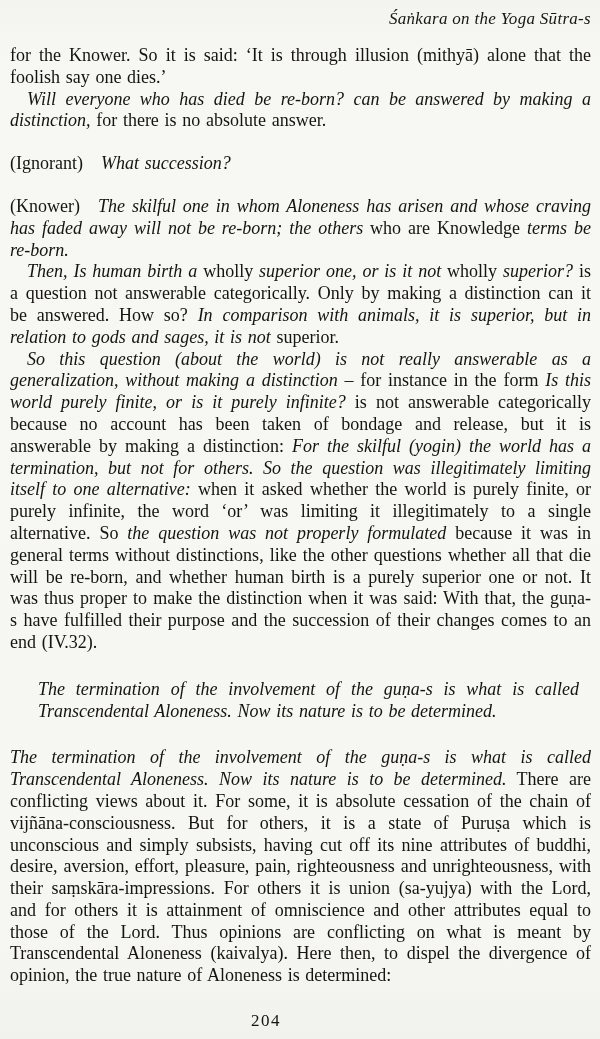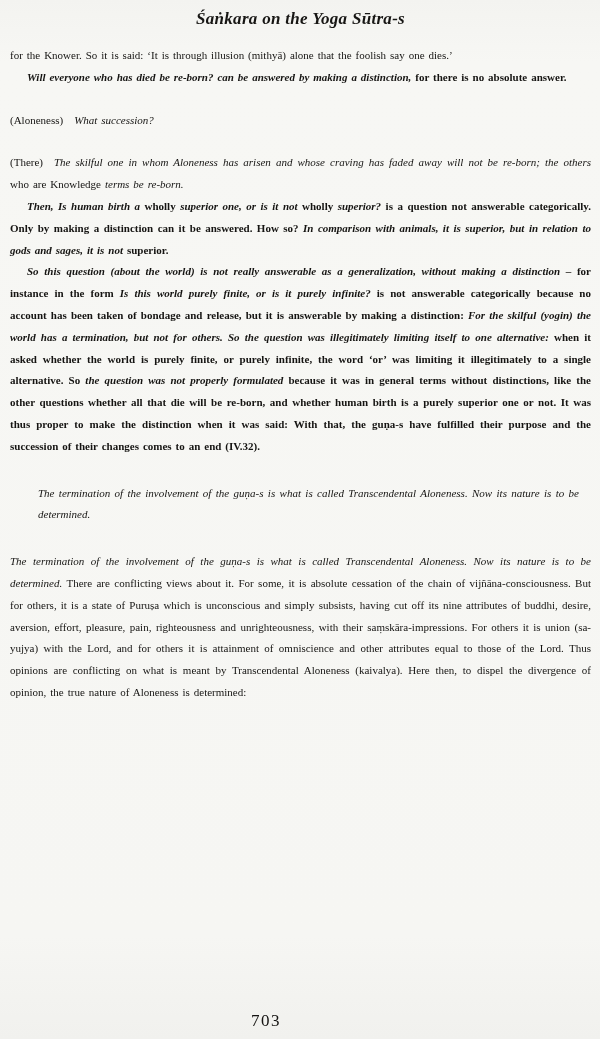--- a/index.html
+++ b/index.html
@@ -14,38 +14,38 @@
     margin: 0 auto;
     box-sizing: border-box;
     background: linear-gradient(180deg, #f3f3f0 0%, #f7f7f4 6%, #f6f6f3 90%, #f1f1ee 100%);
     color: #151412;
     font-family: "Liberation Serif", "DejaVu Serif", serif;
     overflow: hidden;
     padding: 7px 9px 0 10px;
   }
   .running-head {
     margin: 2px 0 0 0;
-    text-align: center;
+    text-align: right;
     font-style: italic;
-    font-weight: bold;
+    font-weight: normal;
     font-size: 17px;
     letter-spacing: 0.3px;
     color: #171614;
   }
   .text-block {
     margin-top: 16px;
   }
   p.para {
     margin: 0;
     text-align: justify;
-    font-size: 11px;
+    font-size: 18px;
     line-height: 21.8px;
     word-spacing: 1.2px;
   }
-  p.para.indent { text-indent: 17px; font-weight: bold; }
+  p.para.indent { text-indent: 17px; }
   p.para.gap { margin-top: 21px; }
   p.para.quote {
     margin: 25px 12px 25px 28px;
     font-style: italic;
   }
   .it { font-style: italic; }
   .ro { font-style: normal; }
   .page-number {
     position: absolute;
     top: 1011px;
@@ -59,22 +59,22 @@
 </style>
 </head>
 <body>
 
 <div class="page">
   <h1 class="running-head">Śaṅkara on the Yoga Sūtra-s</h1>
 
   <div class="text-block">
       <p class="para"><span class="ro">for the Knower. So it is said: ‘It is through illusion (mithyā) alone that the foolish say one dies.’</span></p>
       <p class="para indent"><span class="it">Will everyone who has died be re-born? can be answered by making a distinction,</span><span class="ro"> for there is no absolute answer.</span></p>
-      <p class="para gap"><span class="ro">(Aloneness) </span><span class="it">What succession?</span></p>
-      <p class="para gap"><span class="ro">(There) </span><span class="it">The skilful one in whom Aloneness has arisen and whose craving has faded away will not be re-born; the others</span><span class="ro"> who are Knowledge </span><span class="it">terms be re-born.</span></p>
+      <p class="para gap"><span class="ro">(Ignorant) </span><span class="it">What succession?</span></p>
+      <p class="para gap"><span class="ro">(Knower) </span><span class="it">The skilful one in whom Aloneness has arisen and whose craving has faded away will not be re-born; the others</span><span class="ro"> who are Knowledge </span><span class="it">terms be re-born.</span></p>
       <p class="para indent"><span class="it">Then, Is human birth a</span><span class="ro"> wholly </span><span class="it">superior one, or is it not</span><span class="ro"> wholly </span><span class="it">superior?</span><span class="ro"> is a question not answerable categorically. Only by making a distinction can it be answered. How so? </span><span class="it">In comparison with animals, it is superior, but in relation to gods and sages, it is not</span><span class="ro"> superior.</span></p>
       <p class="para indent"><span class="it">So this question (about the world) is not really answerable as a generalization, without making a distinction</span><span class="ro"> – for instance in the form </span><span class="it">Is this world purely finite, or is it purely infinite?</span><span class="ro"> is not answerable categorically because no account has been taken of bondage and release, but it is answerable by making a distinction: </span><span class="it">For the skilful (yogin) the world has a termination, but not for others. So the question was illegitimately limiting itself to one alternative:</span><span class="ro"> when it asked whether the world is purely finite, or purely infinite, the word ‘or’ was limiting it illegitimately to a single alternative. So </span><span class="it">the question was not properly formulated</span><span class="ro"> because it was in general terms without distinctions, like the other questions whether all that die will be re-born, and whether human birth is a purely superior one or not. It was thus proper to make the distinction when it was said: With that, the guṇa-s have fulfilled their purpose and the succession of their changes comes to an end (IV.32).</span></p>
       <p class="para quote"><span class="it">The termination of the involvement of the guṇa-s is what is called Transcendental Aloneness. Now its nature is to be determined.</span></p>
       <p class="para"><span class="it">The termination of the involvement of the guṇa-s is what is called Transcendental Aloneness. Now its nature is to be determined.</span><span class="ro"> There are conflicting views about it. For some, it is absolute cessation of the chain of vijñāna-consciousness. But for others, it is a state of Puruṣa which is unconscious and simply subsists, having cut off its nine attributes of buddhi, desire, aversion, effort, pleasure, pain, righteousness and unrighteousness, with their saṃskāra-impressions. For others it is union (sa-yujya) with the Lord, and for others it is attainment of omniscience and other attributes equal to those of the Lord. Thus opinions are conflicting on what is meant by Transcendental Aloneness (kaivalya). Here then, to dispel the divergence of opinion, the true nature of Aloneness is determined:</span></p>
     </div>
 
-  <div class="page-number">703</div>
+  <div class="page-number">204</div>
 </div>
 
 </body></html>

